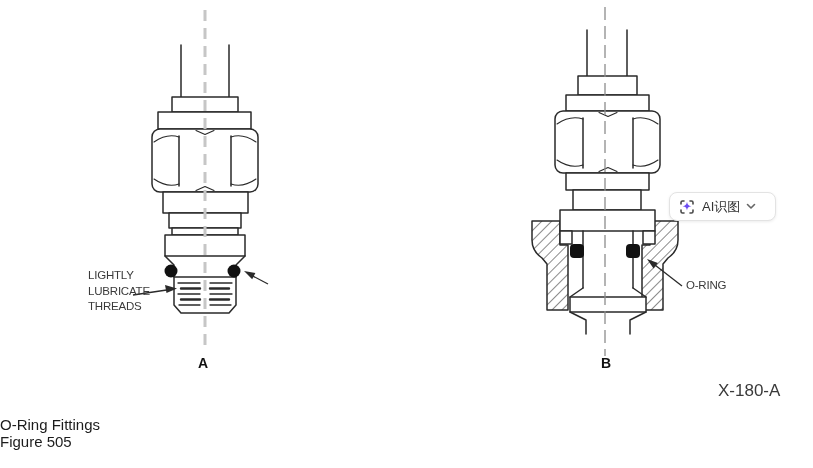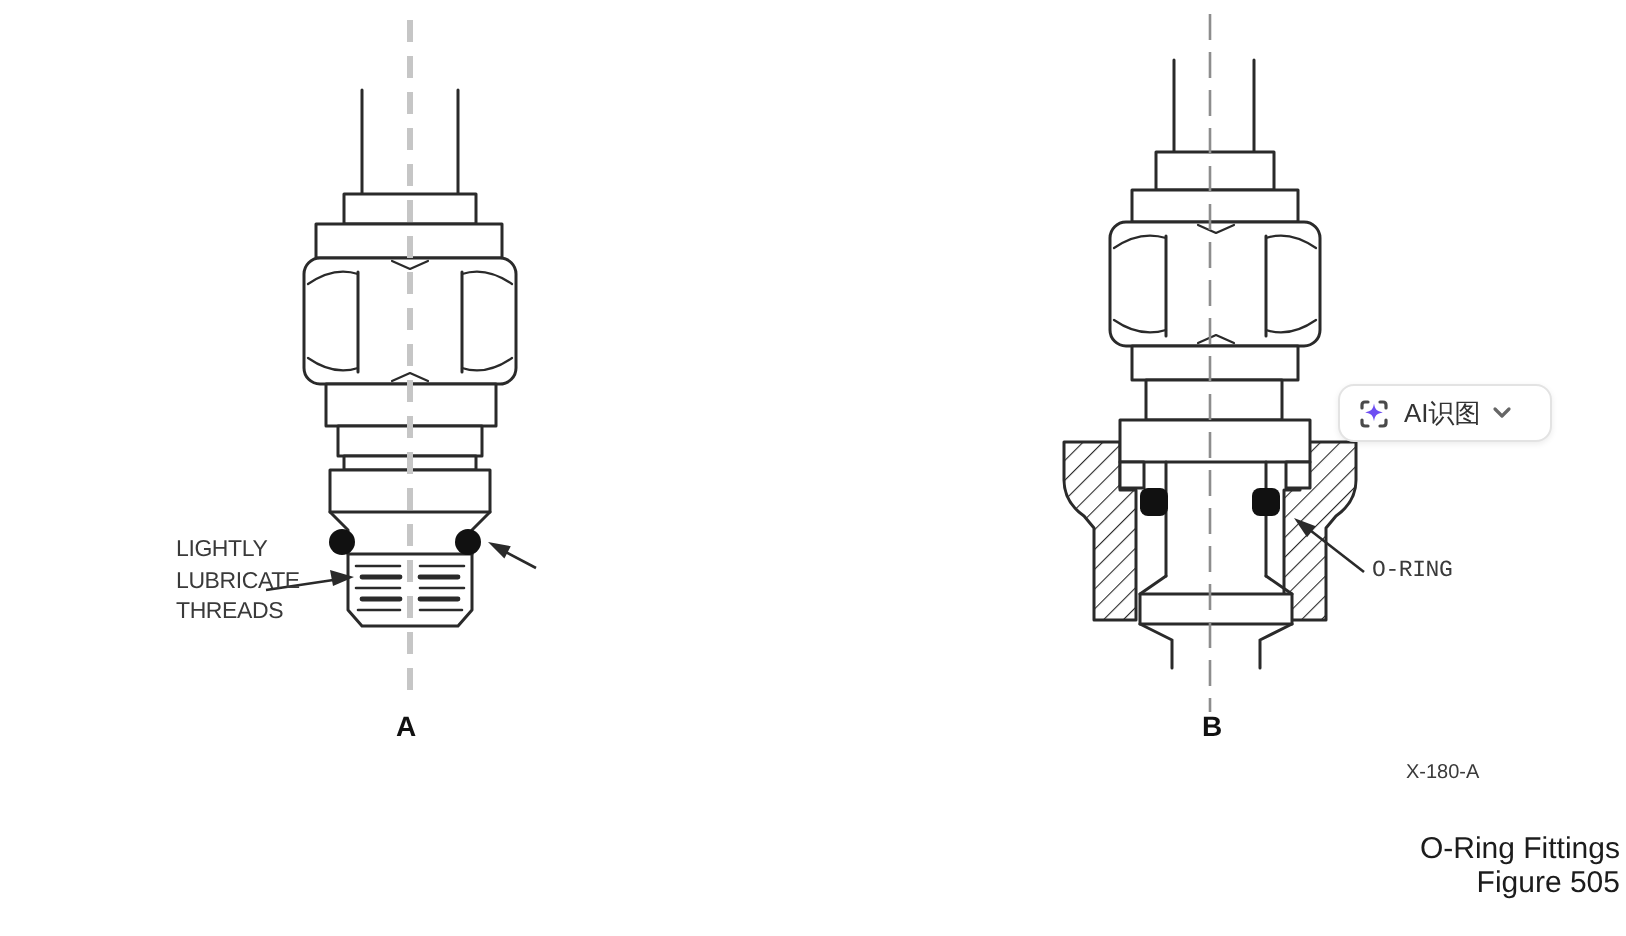--- a/index.html
+++ b/index.html
@@ -7,22 +7,22 @@
     width:813px;height:468px;background:#ffffff;overflow:hidden;position:relative;
     font-family:"Liberation Sans", sans-serif;color:#2a2a2a;
   }
   .stage{position:absolute;left:0;top:0;width:813px;height:468px;}
   svg.lineart{position:absolute;left:0;top:0;}
   .callout{
     position:absolute;font-size:11.5px;line-height:15.5px;letter-spacing:-0.2px;
     white-space:pre-line;color:#3a3a3a;
   }
   .part-label{position:absolute;font-size:14px;font-weight:bold;color:#111;}
-  .ref-code{position:absolute;left:703px;top:381px;font-size:10px;color:#3a3a3a;}
-  .caption{position:absolute;left:0;top:416px;width:810px;text-align:right;
+  .ref-code{position:absolute;left:718px;top:381px;font-size:17px;color:#3a3a3a;}
+  .caption{position:absolute;left:0;top:416px;width:810px;text-align:left;
     font-size:15px;line-height:17px;color:#1c1c1c;}
   .ai-btn{
     position:absolute;left:669px;top:192px;height:29px;box-sizing:border-box;
     display:flex;align-items:center;gap:6px;padding:0 19px 0 8px;
     background:#fff;border:1px solid #e3e3e3;border-radius:8px;
     box-shadow:0 1px 3px rgba(0,0,0,0.08);cursor:pointer;
   }
   .ai-btn .label{font-size:13px;color:#333;}
   .ai-btn svg{display:block;}
 </style>
@@ -117,21 +117,21 @@
       <path d="M682,286 L653,263.5" fill="none"></path>
       <polygon points="647,259 657.9,263.1 653.5,268.6" stroke="none"></polygon>
     </g>
   </svg>
 
   <div class="callout" style="left:68px;top:268px;margin-left:20px;">LIGHTLY
 LUBRICATE
 THREADS</div>
 
 
-  <div class="callout" style="left:686px;top:278px;font-family:Liberation Mono, monospace;">O-RING</div>
+  <div class="callout" style="left:686px;top:278px;">O-RING</div>
 
   <div class="part-label" style="left:198px;top:355px;">A</div>
 
   <div class="part-label" style="left:601px;top:355px;">B</div>
 
   <div class="ref-code">X-180-A</div>
 
   <div class="caption">
     <div>O-Ring Fittings</div>
     <div>Figure 505</div>

